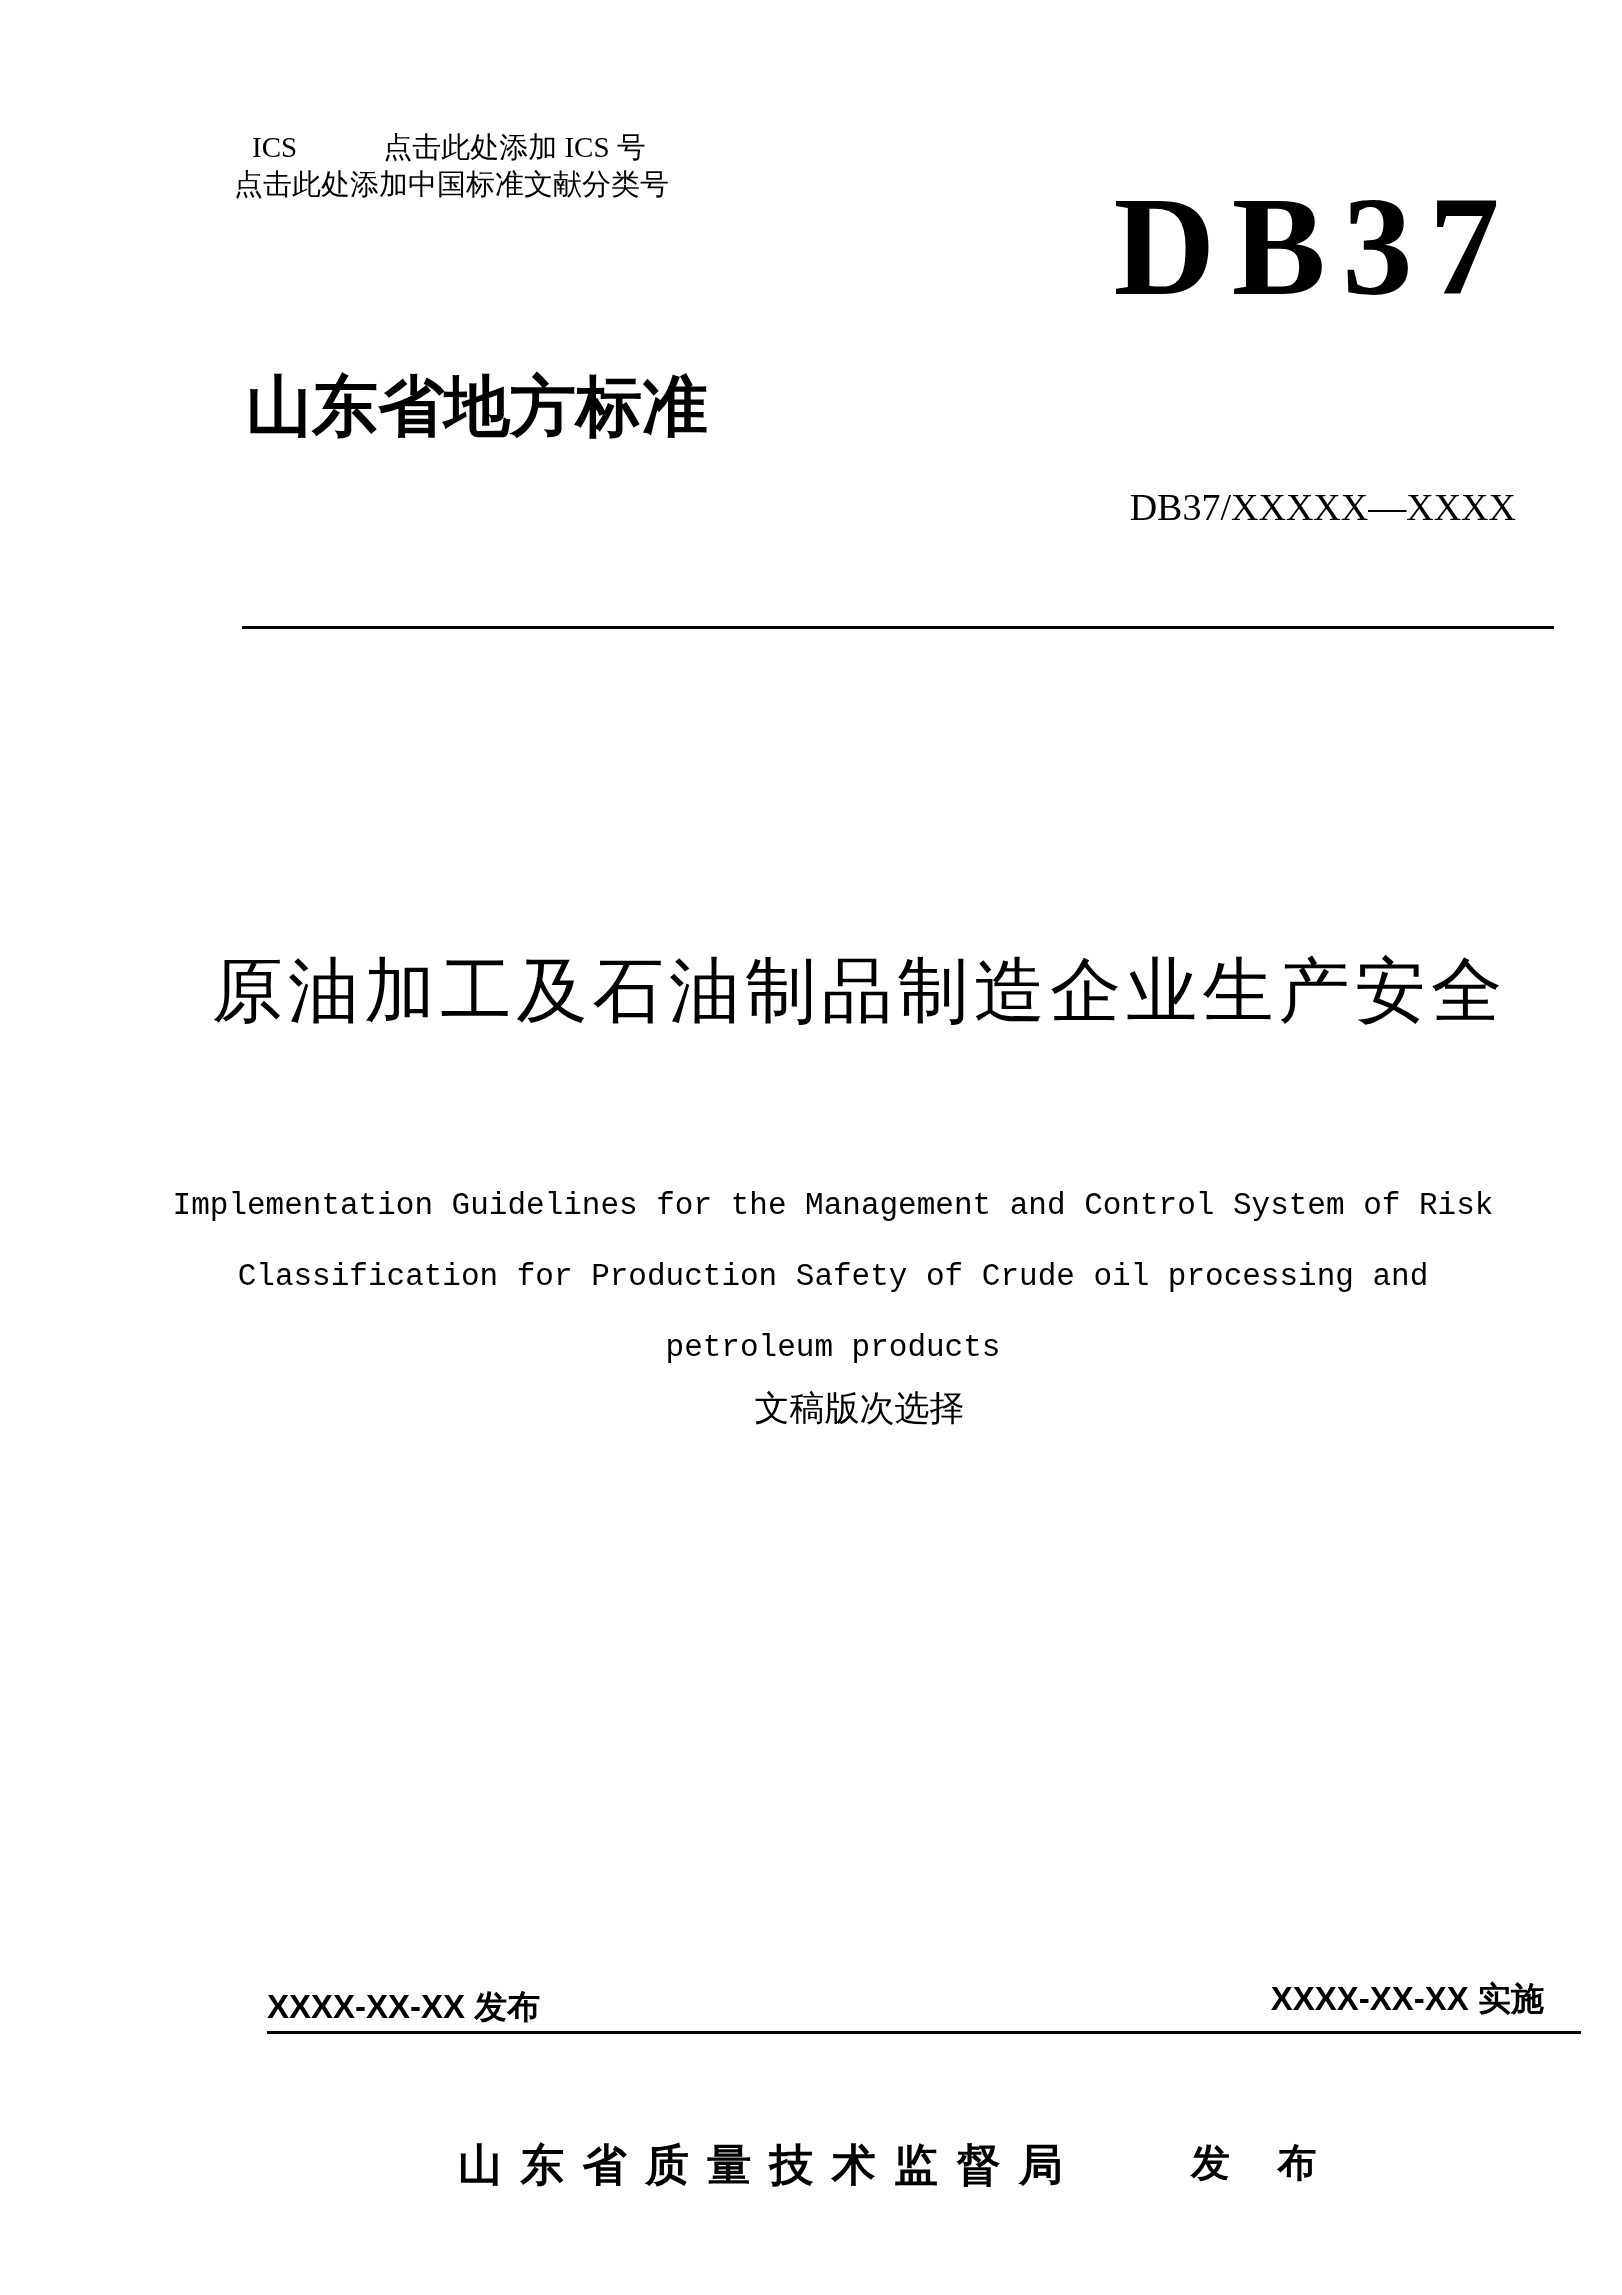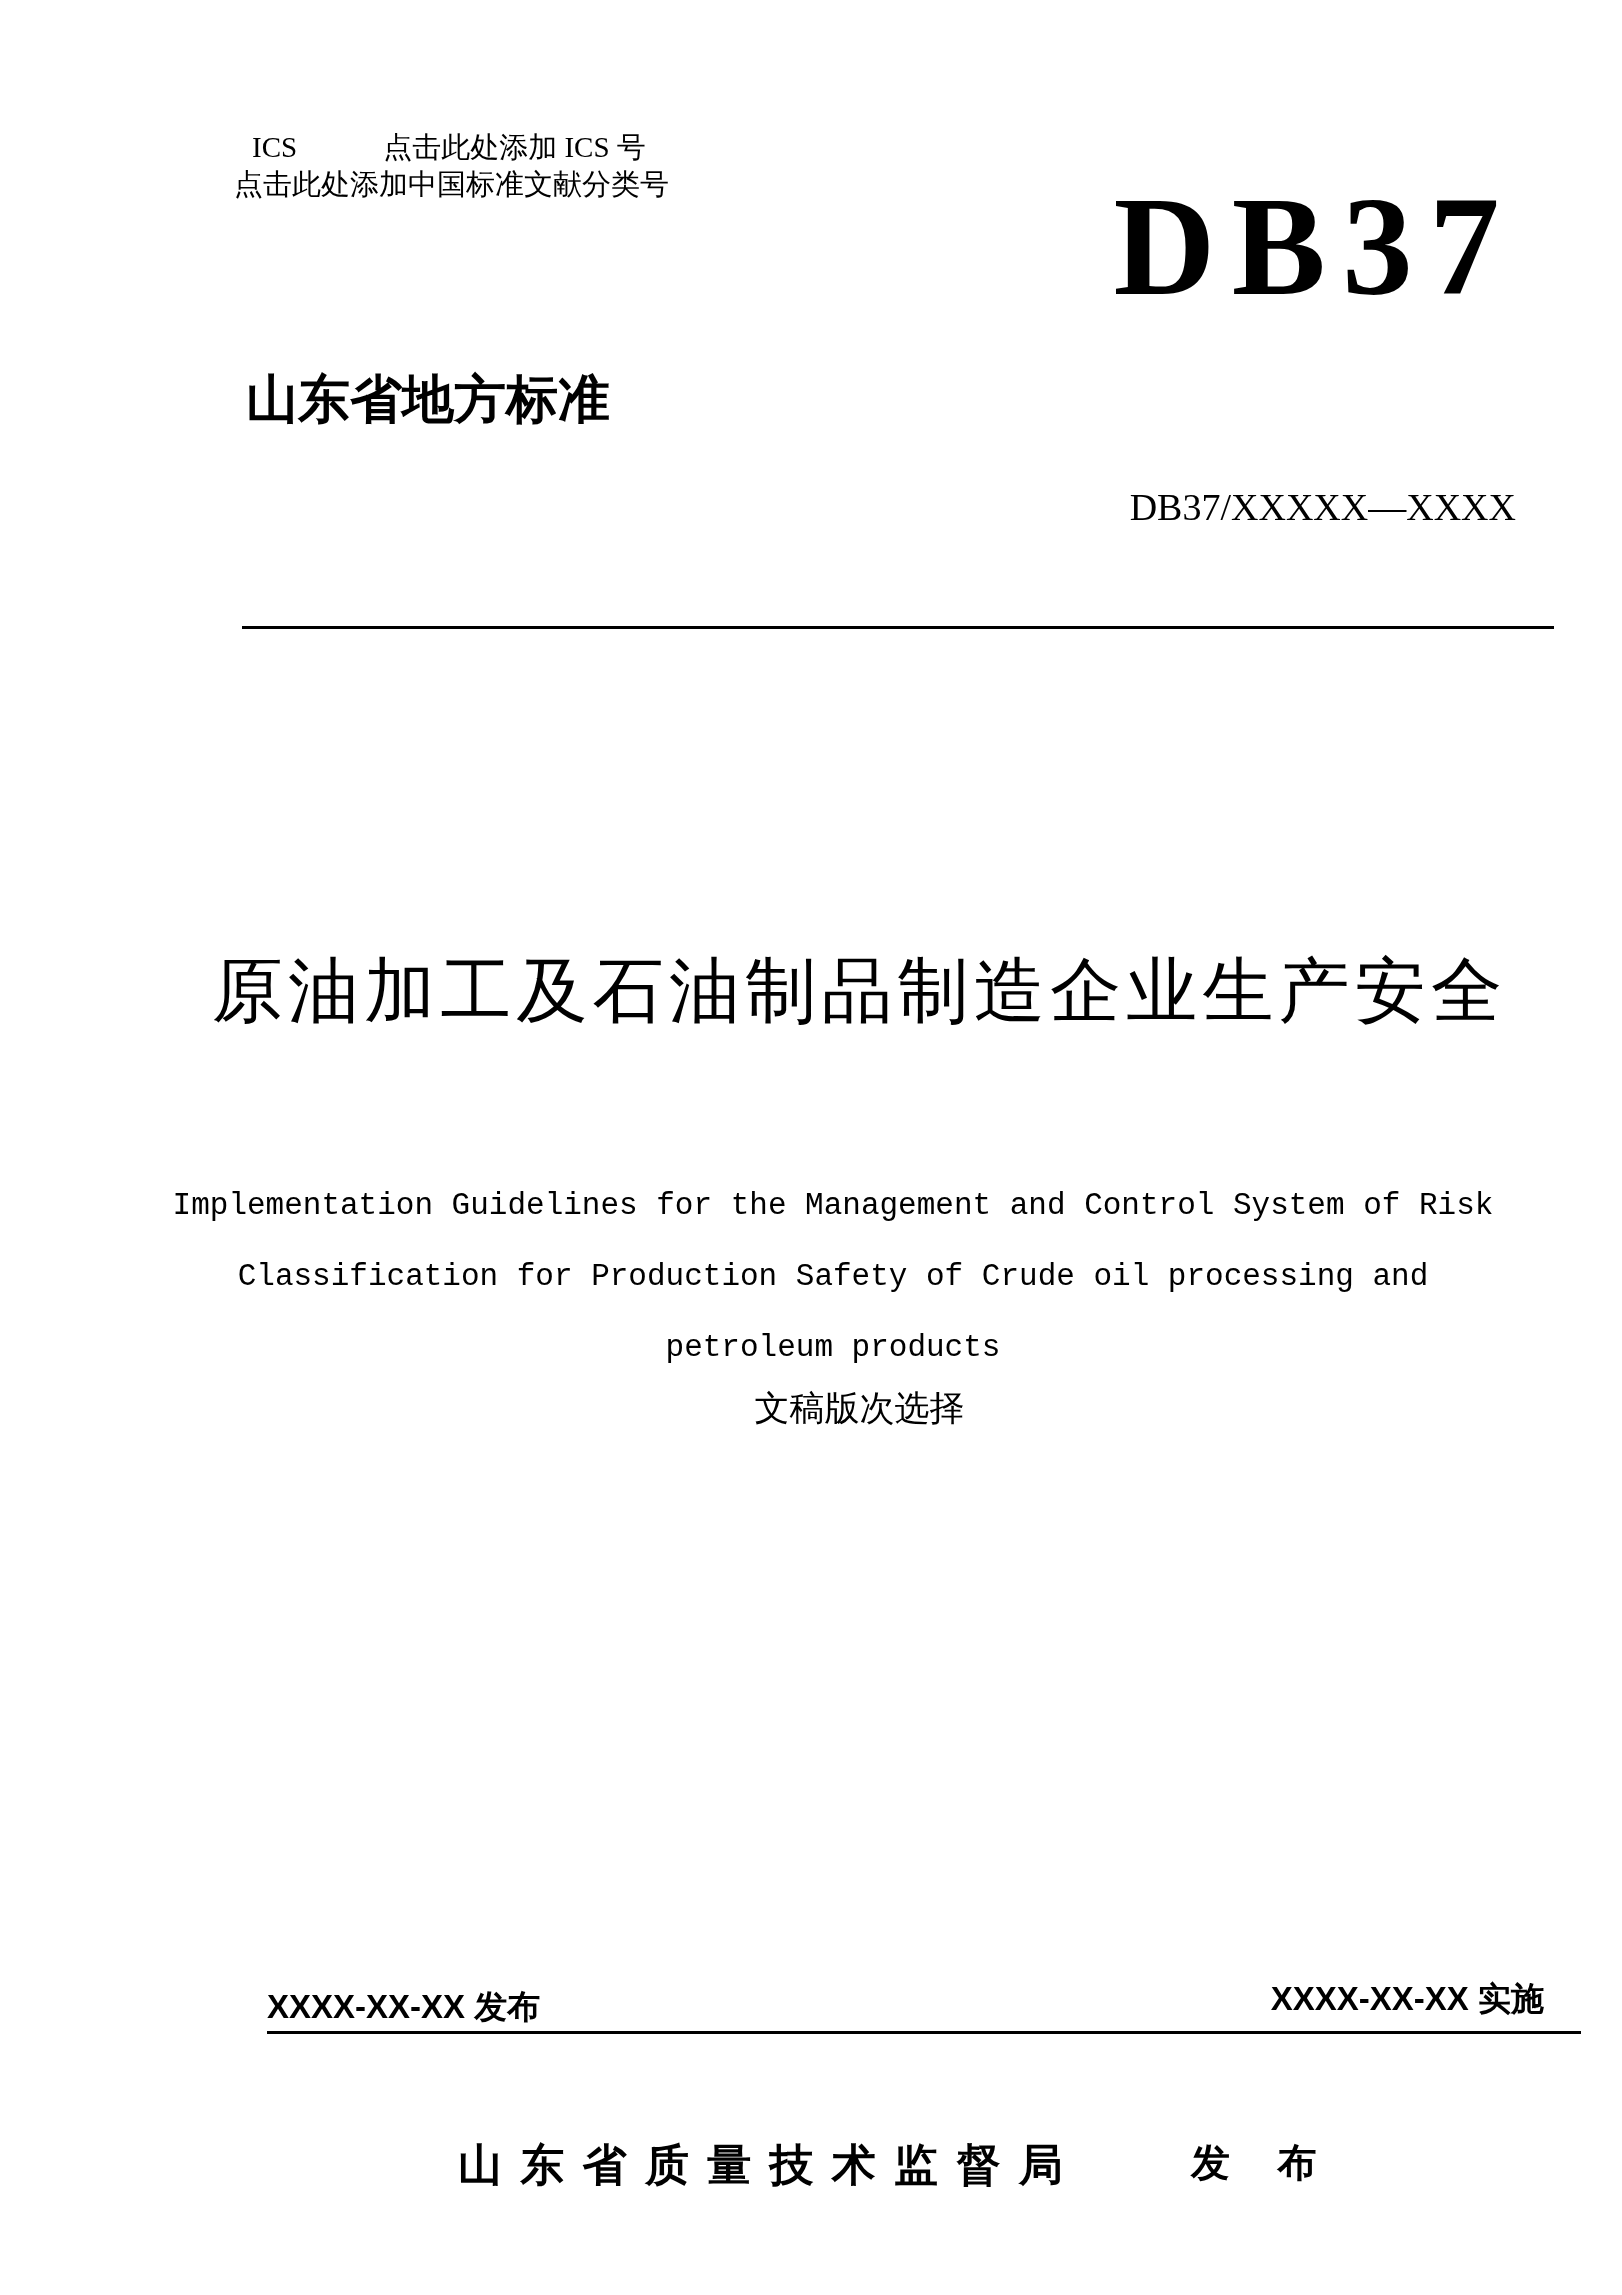--- a/index.html
+++ b/index.html
@@ -24,21 +24,21 @@
   .db37-logo {
     top: 128px; right: 131px;
     font-size: 141px; font-weight: bold;
     letter-spacing: 16.4px;
     font-family: "Liberation Serif", "DejaVu Serif", serif;
   }
 
   
   .standard-type {
     top: 325px; left: 198px;
-    font-size: 52px; font-weight: 600;
+    font-size: 66px; font-weight: 600;
     font-family: "Liberation Sans", sans-serif;
   }
 
   
   .doc-number {
     top: 440px; right: 131px;
     font-size: 38px;
     font-family: "Liberation Serif", serif;
   }
 

